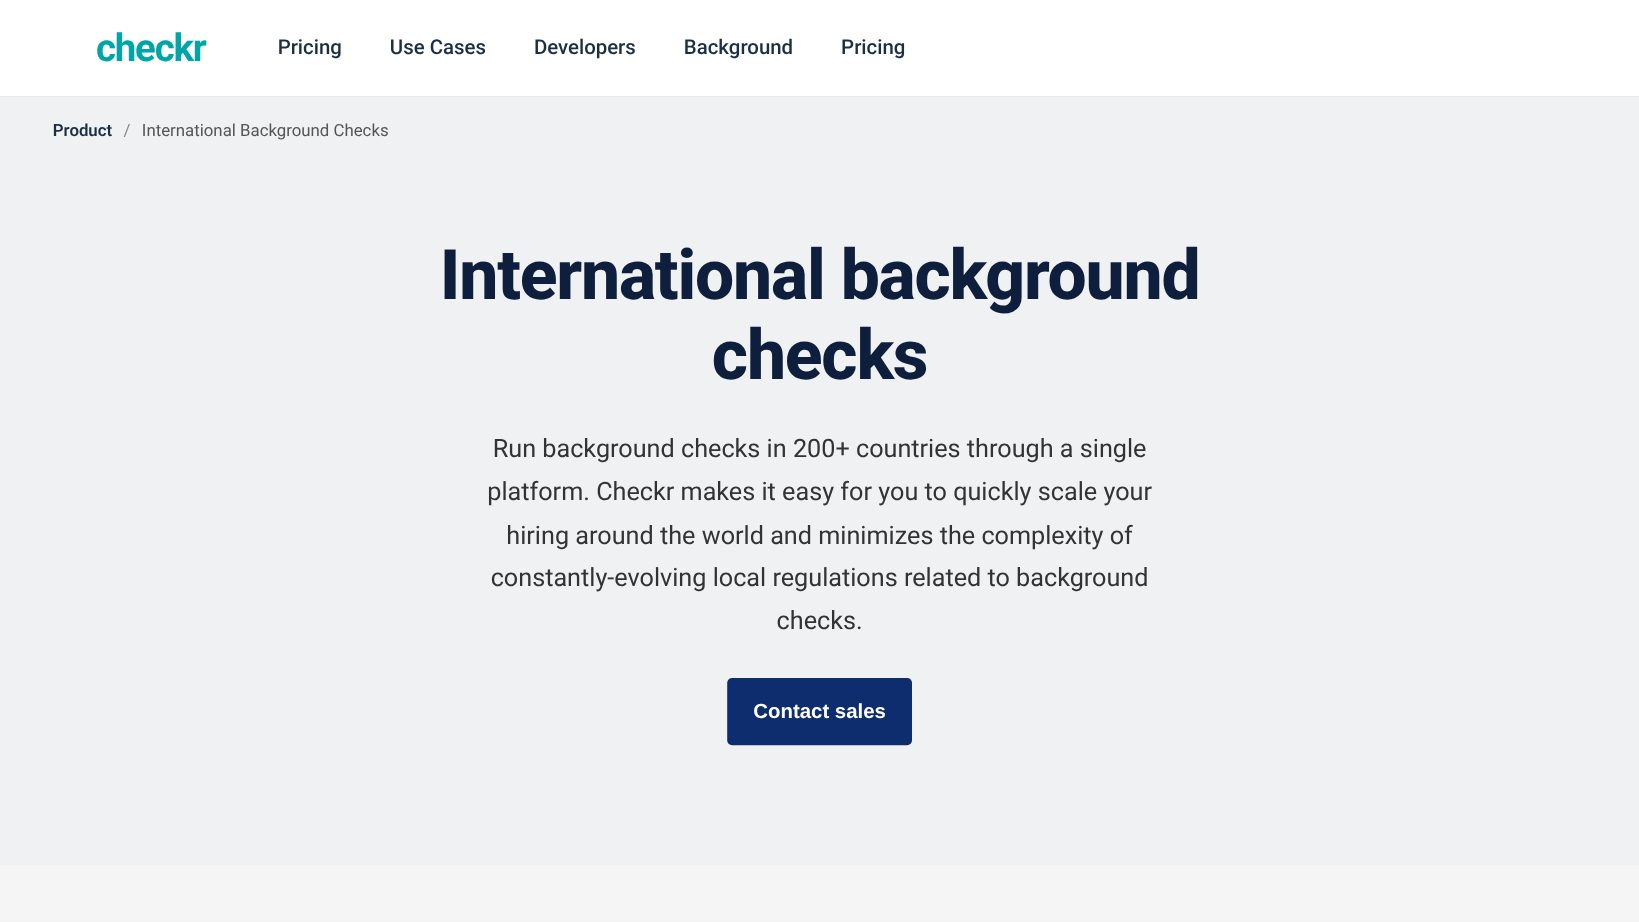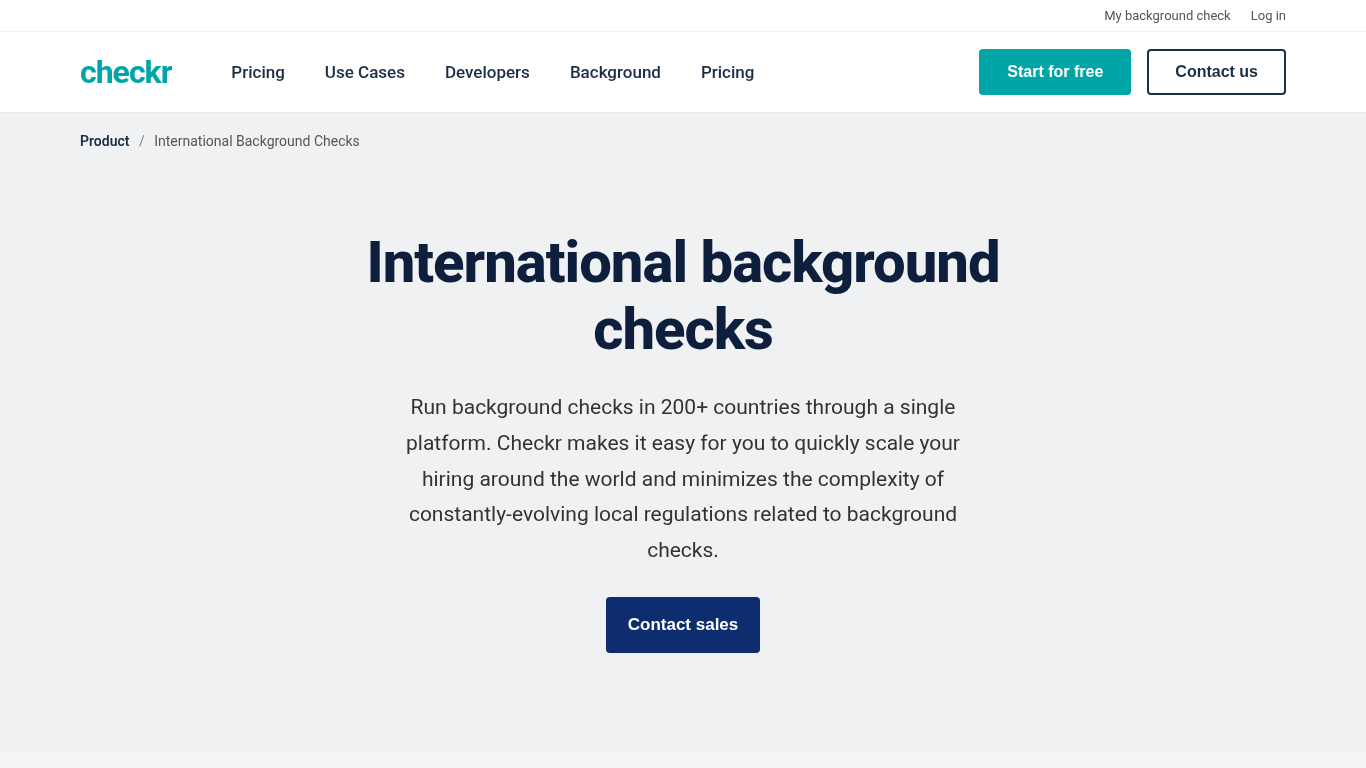--- a/index.html
+++ b/index.html
@@ -95,21 +95,21 @@
       border: 2px solid #1a2e44;
       padding: 12px 26px;
       font-size: 16px;
       font-weight: 600;
       border-radius: 4px;
       cursor: pointer;
     }
 
     
     .breadcrumb {
-      padding: 20px 80px;
+      padding: 20px 44px;
       font-size: 14px;
       color: #555;
       background: #f0f1f2;
     }
 
     .breadcrumb-product {
       color: #1a2e44;
       font-weight: 600;
       text-decoration: none;
       cursor: pointer;
@@ -162,40 +162,32 @@
       font-size: 17px;
       font-weight: 600;
       border-radius: 4px;
       cursor: pointer;
     }
   </style>
 </head>
 <body>
 
 <header>
-  <div class="top-bar">
-    <a href="#">My background check</a>
-    <a href="#">Log in</a>
-  </div>
 
   <nav class="nav-bar">
     <a href="#" class="logo">checkr</a>
 
     <div class="nav-links">
       <a href="#" class="nav-link">Pricing</a>
       <a href="#" class="nav-link">Use Cases</a>
       <a href="#" class="nav-link">Developers</a>
       <a href="#" class="nav-link">Background</a>
       <a href="#" class="nav-link">Pricing</a>
     </div>
 
-    <div class="nav-actions">
-      <button class="btn-start">Start for free</button>
-      <button class="btn-contact">Contact us</button>
-    </div>
   </nav>
 </header>
 
 <div class="breadcrumb">
   <a href="#" class="breadcrumb-product">Product</a>
   <span class="breadcrumb-separator">/</span>
   <span class="breadcrumb-current">International Background Checks</span>
 </div>
 
 <section class="hero">

